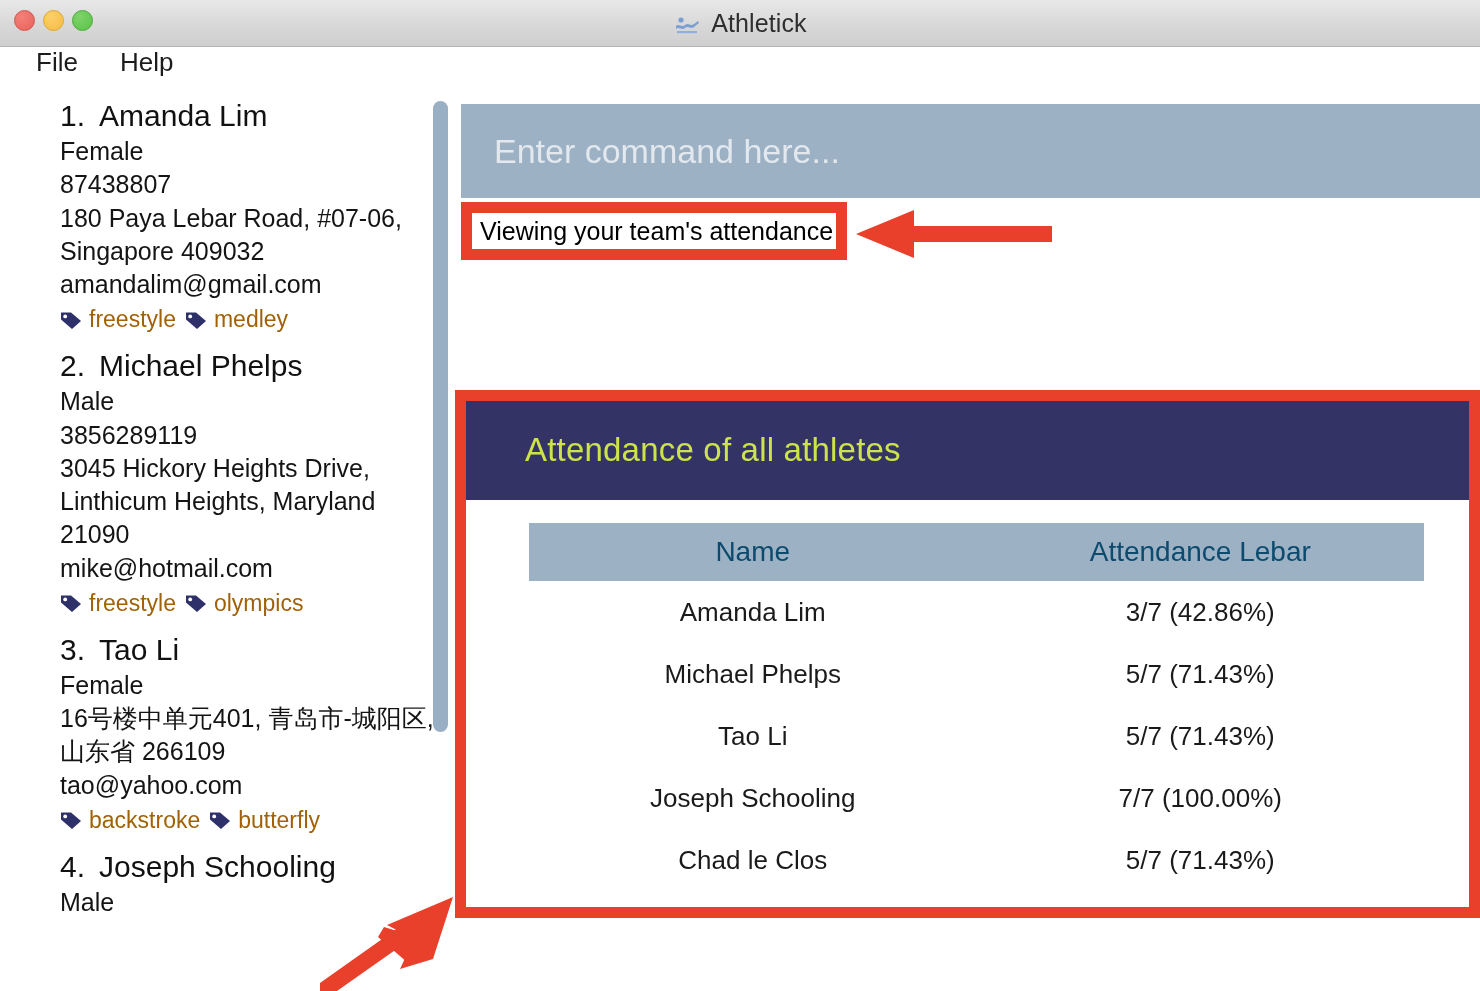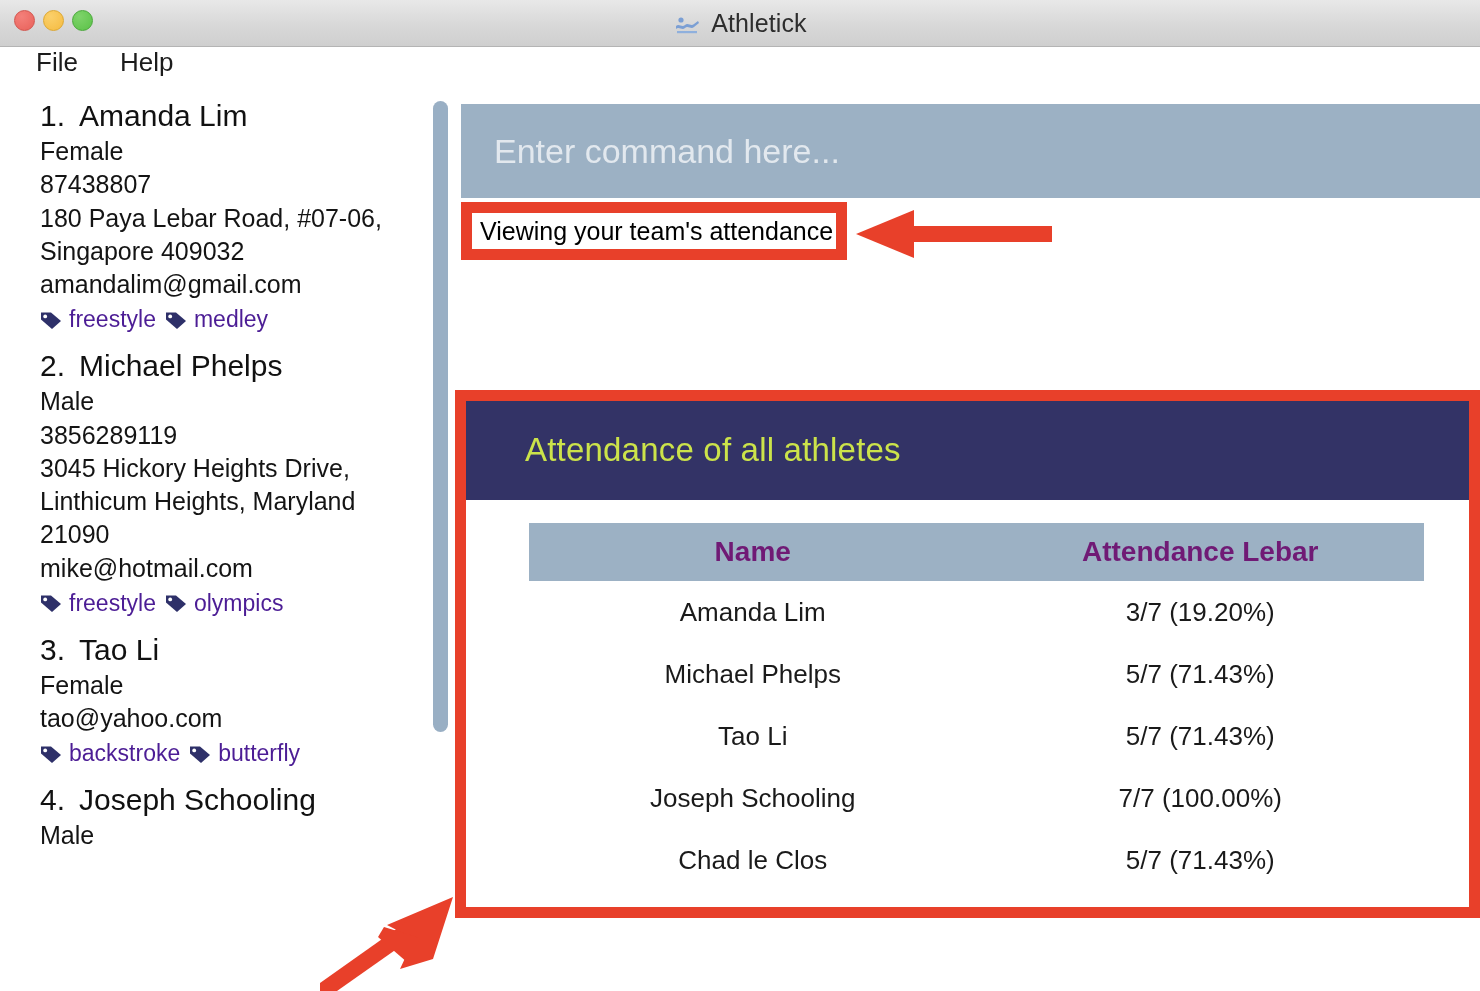--- a/index.html
+++ b/index.html
@@ -77,25 +77,26 @@
     font-size: 26px;
     color: #1c1c1c;
     cursor: default;
   }
   .menu-file { left: 36px; }
   .menu-help { left: 120px; }
 
   
   .person-list {
     position: absolute;
-    left: 12px; top: 99px;
+    left: 0; top: 99px;
     width: 428px;
     height: 892px;
     background: #ffffff;
     overflow: hidden;
+    padding-left: 32px;
   }
   .person {
     padding: 0 12px 0 28px;
     margin-bottom: 16px;
   }
   .person-head {
     font-size: 30px;
     color: #111111;
     white-space: nowrap;
     margin-bottom: 2px;
@@ -115,21 +116,21 @@
     flex-wrap: wrap;
   }
   .tag {
     display: inline-flex;
     align-items: center;
     gap: 7px;
   }
   .tag-ico { display: block; }
   .tag-label {
     font-size: 23px;
-    color: #4c1d95;
+    color: #a16207;
   }
 
   
   .vscroll-track {
     position: absolute;
     left: 432px; top: 99px;
     width: 16px; height: 892px;
     background: #ffffff;
   }
   .vscroll-thumb {
@@ -212,22 +213,22 @@
     position: absolute;
     left: 66px; top: 23px;
     width: 895px;
     border-collapse: collapse;
     table-layout: fixed;
   }
   table.att thead tr { background: #9cb1c4; }
   table.att th {
     height: 56px;
     font-size: 28px;
-    font-weight: bold;
-    color: #701a75;
+    font-weight: normal;
+    color: #0c4a6e;
     text-align: center;
     vertical-align: middle;
     margin-top: 12px;
   }
   table.att th.col-name { width: 50%; }
   table.att th.col-rate { width: 50%; }
   table.att td {
     height: 60px;
     font-size: 26px;
     color: #1a1a1a;
@@ -336,20 +337,21 @@
           <span class="tag-label">olympics</span>
         </span>
       </div>
     </div>
 
     <div class="person">
       <div class="person-head">
         <span class="person-idx">3.</span><span>Tao Li</span>
       </div>
       <div class="person-line">Female</div>
+      <div class="person-line">16号楼中单元401, 青岛市-城阳区, 山东省 266109</div>
       <div class="person-line">tao@yahoo.com</div>
       <div class="tags">
         <span class="tag">
           <svg class="tag-ico" width="22" height="20" viewBox="0 0 22 20">
             <path d="M1 2.5 L11 2.5 L21 11 L12 19 L1 9.5 Z" fill="#2e3069"></path>
             <circle cx="5.2" cy="6.4" r="1.9" fill="#ffffff"></circle>
           </svg>
           <span class="tag-label">backstroke</span>
         </span>
         <span class="tag">
@@ -392,21 +394,21 @@
         <table class="att">
           <thead>
             <tr>
               <th class="col-name">Name</th>
               <th class="col-rate">Attendance Lebar</th>
             </tr>
           </thead>
           <tbody>
             <tr>
               <td>Amanda Lim</td>
-              <td>3/7 (19.20%)</td>
+              <td>3/7 (42.86%)</td>
             </tr>
             <tr>
               <td>Michael Phelps</td>
               <td>5/7 (71.43%)</td>
             </tr>
             <tr>
               <td>Tao Li</td>
               <td>5/7 (71.43%)</td>
             </tr>
             <tr>

